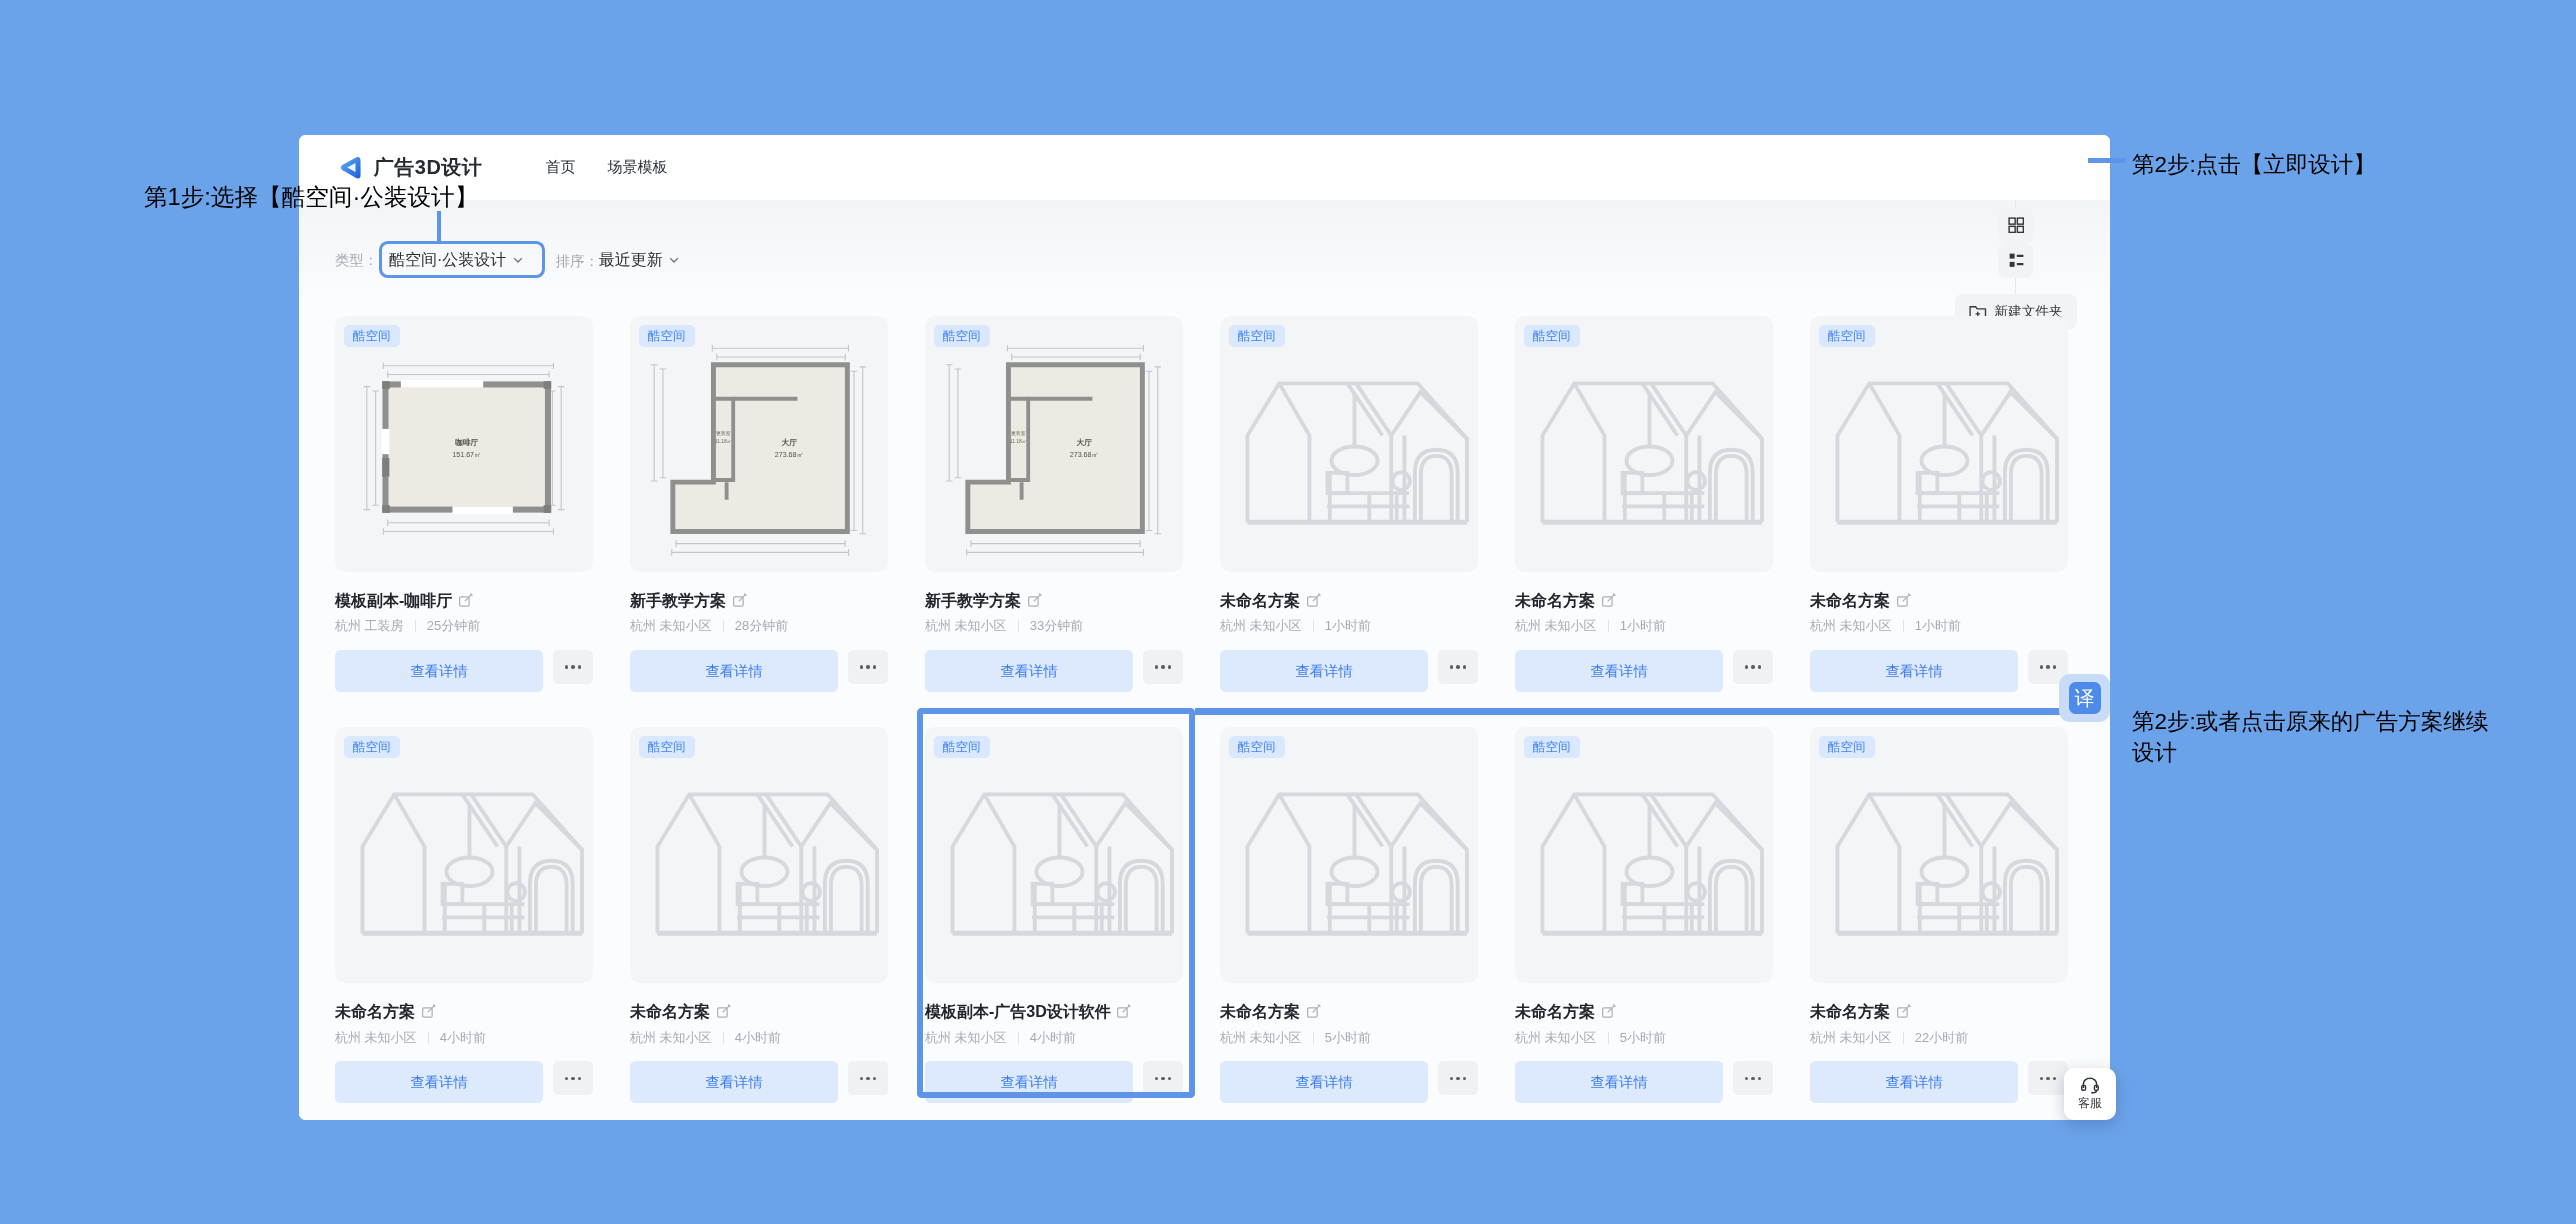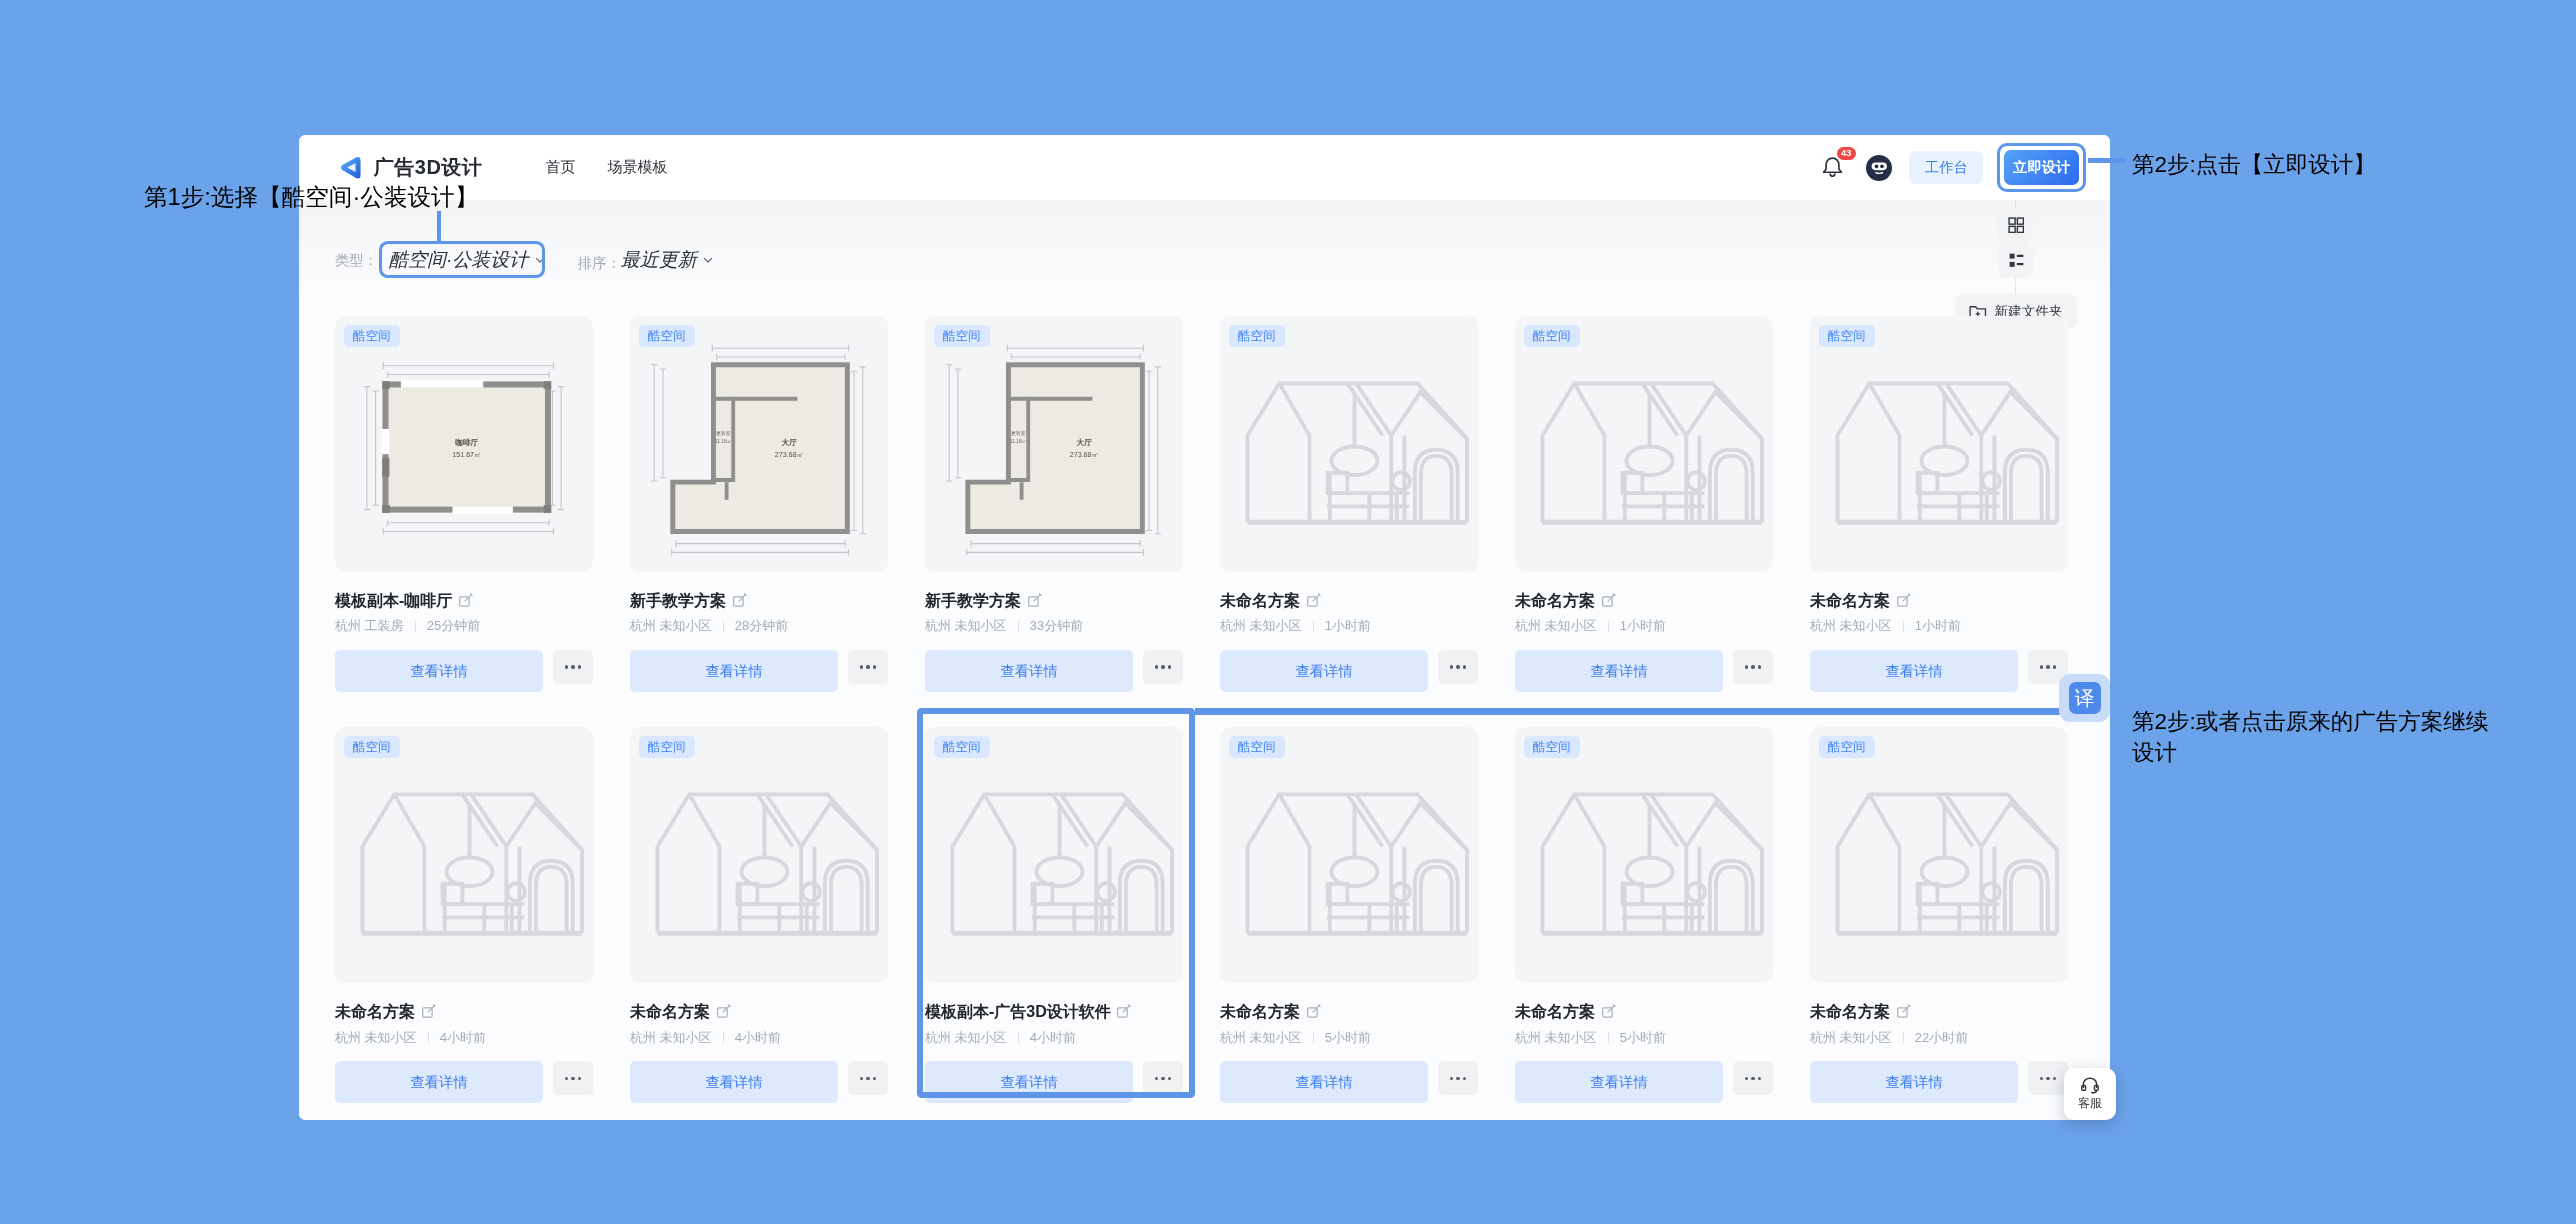--- a/index.html
+++ b/index.html
@@ -55,21 +55,21 @@
     position:absolute; left:0; top:65px; right:0; bottom:0;
     background:linear-gradient(180deg,#F3F4F6 0px,#FBFCFD 104px,#FBFCFD 100%);
     border-radius:0 0 6.6px 6.6px;
   }
   
   .filter {
     position:absolute; left:36px; right:33px; top:106px; height:38px;
     display:flex; align-items:center; z-index:2;
   }
   .f-label { font-size:14.3px; color:#A3A8AF; }
-  .f-value { font-size:19px; color:#2B3036; font-weight:500; display:flex; align-items:center; gap:6.6px;font-style:italic; }
+  .f-value { font-size:16px; color:#2B3036; font-weight:500; display:flex; align-items:center; gap:6.6px; }
   .type-value { padding:7.7px 11px; }
   .sort-group { margin-left:22px; display:flex; align-items:flex-end; }
   .filter-right { margin-left:auto; display:flex; align-items:center;flex-direction:column; }
   .pill {
     height:35px; border:none; border-radius:7.7px; background:#F2F3F5;
     display:flex; align-items:center; gap:7.7px; padding:0 14.3px;
     font-size:13.7px; color:#33373C; cursor:pointer; font-family:inherit;
   }
   .icon-btn { width:35px; height:35px; padding:0; justify-content:center; }
   .checkbox { width:16.5px; height:16.5px; background:#fff; border:1.1px solid #D6D9DE; border-radius:3.8px; }
@@ -161,41 +161,20 @@
         </defs>
         <path d="M44 15 L44 40 Q44 48 36 45 L12 31 Q5 26 12 21 L36 8 Q44 5 44 15 Z" fill="url(#lg1)"></path>
         <path d="M35 18 L35 34 L20 26 Z" fill="#EAF3FF"></path>
       </svg>
       <span class="logo-text">广告3D设计</span>
     </div>
     <nav class="nav">
       <span class="nav-item">首页</span>
       <span class="nav-item">场景模板</span>
     </nav>
-    <div class="header-right">
-      <div class="bell-wrap">
-        <svg width="23" height="23" viewBox="0 0 36 36">
-          <path d="M18 5c-6 0-10 4.5-10 10v7l-4 5h28l-4-5v-7c0-5.5-4-10-10-10z" fill="none" stroke="#2F343B" stroke-width="2.6" stroke-linejoin="round"></path>
-          <path d="M14 29c.5 2.6 2 4.2 4 4.2s3.5-1.6 4-4.2" fill="none" stroke="#2F343B" stroke-width="2.6"></path>
-        </svg>
-        <span class="bell-badge">43</span>
-      </div>
-      <div class="avatar">
-        <svg width="16.5" height="12" viewBox="0 0 30 22">
-          <rect x="1" y="1" width="28" height="14" rx="7" fill="#fff"></rect>
-          <circle cx="10" cy="8" r="3.4" fill="#252E44"></circle>
-          <circle cx="20" cy="8" r="3.4" fill="#252E44"></circle>
-          <path d="M8 19 Q15 23 22 19" stroke="#fff" stroke-width="2.4" fill="none"></path>
-        </svg>
-      </div>
-      <button class="btn-workspace">工作台</button>
-      <div class="hl-wrap">
-        <button class="btn-design">立即设计</button>
-      </div>
-    </div>
   </div>
 
   <div class="content"></div>
 
   <div class="filter">
     <span class="f-label">类型：</span>
     <div class="f-value type-value">
       <span>酷空间·公装设计</span>
       <svg width="10" height="6.6" viewBox="0 0 18 12">
         <path d="M2 2l7 7 7-7" fill="none" stroke="#6B7077" stroke-width="2.4"></path>

